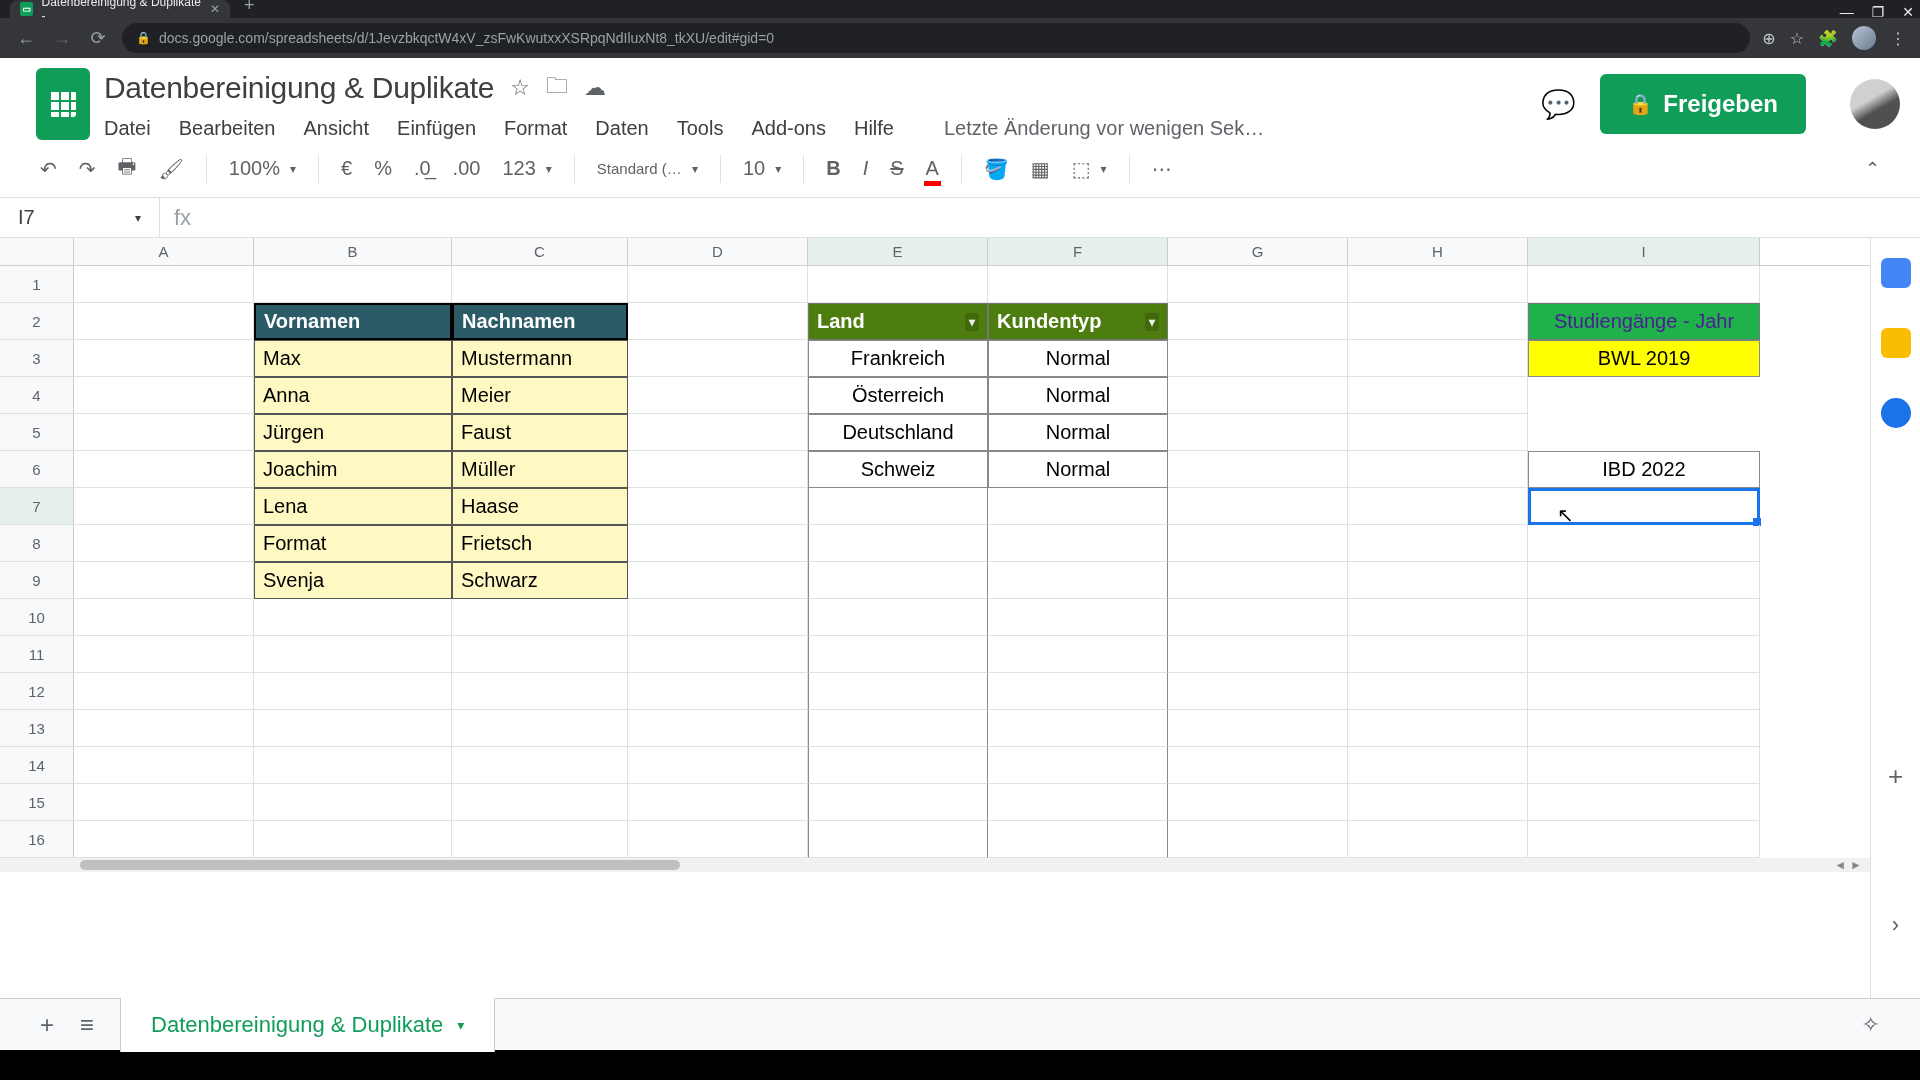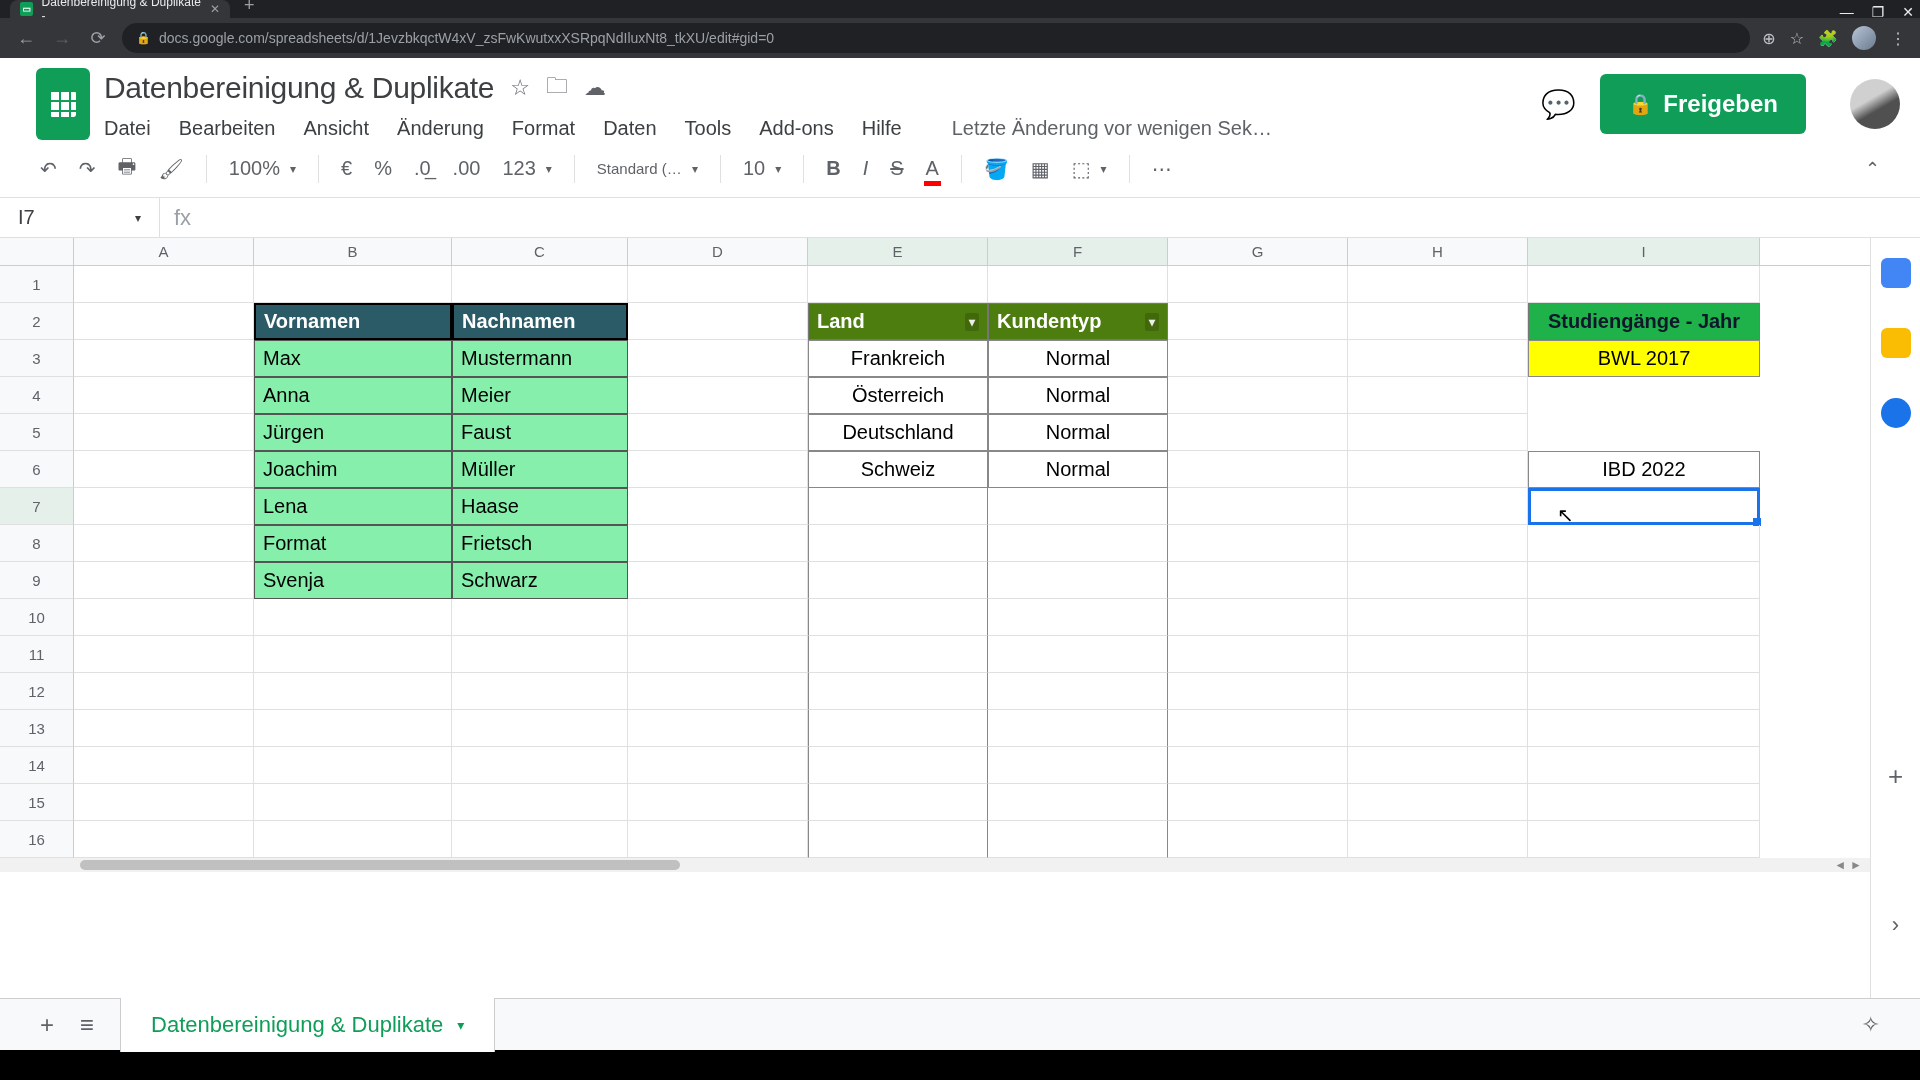--- a/index.html
+++ b/index.html
@@ -74,25 +74,25 @@
   .rows { overflow: hidden; }
   .row { display: flex; height: 37px; position: relative; }
   .row-h { width: 74px; border-right: 1px solid #ccc; border-bottom: 1px solid #e0e0e0; background: #f8f9fa; text-align: center; font-size: 15px; color: #5f6368; display: flex; align-items: center; justify-content: center; }
   .row-h.sel { background: #e6f0ea; }
   .cell { border-right: 1px solid #e0e0e0; border-bottom: 1px solid #e0e0e0; font-size: 20px; padding: 0 8px; display: flex; align-items: center; position: relative; }
   .cA { width: 180px; } .cB { width: 198px; } .cC { width: 176px; } .cD { width: 180px; }
   .cE { width: 180px; } .cF { width: 180px; } .cG { width: 180px; } .cH { width: 180px; } .cI { width: 232px; }
 
   
   .t1-head { background: #2b5b66; color: #fff; font-weight: bold; border: 2px solid #000 !important; }
-  .t1-cell { border: 1px solid #555; background: #86efac; }
+  .t1-cell { border: 1px solid #555; background: #fef9c3; }
   .t2-head { background: #4d7c0f; color: #fff; font-weight: bold; text-align: center; justify-content: center; border: 1px solid #777; }
   .t2-head .filter { margin-left: auto; font-size: 12px; color: rgba(255,255,255,0.9); background: rgba(0,0,0,0.15); padding: 2px 4px; border-radius: 2px; }
   .t2-cell { border: 1px solid #888; justify-content: center; }
-  .t3-head { background: #1fb24a; color: #0f172a; font-weight: bold; justify-content: center; border: 1px solid #777; }
+  .t3-head { background: #1fb24a; color: #4c1d95; font-weight: normal; justify-content: center; border: 1px solid #777; }
   .t3-cell { border: 1px solid #888; justify-content: center; }
   .highlight { background: #ffff00 !important; }
   .active-cell { border: 3px solid #1a73e8 !important; }
   .active-handle { position: absolute; right: -4px; bottom: -4px; width: 8px; height: 8px; background: #1a73e8; }
 
   .cursor { position: absolute; pointer-events: none; font-size: 20px; color: #000; }
 
   .sheet-tabs { height: 52px; border-top: 1px solid #ccc; display: flex; align-items: center; padding: 0 40px; gap: 26px; background: #f8f9fa; }
   .sheet-tab-btn { color: #5f6368; font-size: 24px; }
   .sheet-tab { background: #fff; border: 1px solid #ccc; border-bottom: none; padding: 14px 30px; font-size: 22px; color: #0f9d58; font-weight: 500; display: flex; align-items: center; gap: 14px; }
@@ -148,21 +148,21 @@
       <div class="doc-title-row">
         <span class="doc-title">Datenbereinigung &amp; Duplikate</span>
         <span class="title-icon">☆</span>
         <span class="title-icon">🗀</span>
         <span class="title-icon">☁</span>
       </div>
       <div class="menus">
         <span>Datei</span>
         <span>Bearbeiten</span>
         <span>Ansicht</span>
-        <span>Änderung</span>
+        <span>Einfügen</span>
         <span>Format</span>
         <span>Daten</span>
         <span>Tools</span>
         <span>Add-ons</span>
         <span>Hilfe</span>
         <span class="menu-last-change">Letzte Änderung vor wenigen Sek…</span>
       </div>
     </div>
     <div class="header-right">
       <span class="comment-icon">💬</span>
@@ -273,21 +273,21 @@
         <div class="row">
           <div class="row-h">3</div>
           <div class="cell cA"></div>
           <div class="cell cB t1-cell">Max</div>
           <div class="cell cC t1-cell">Mustermann</div>
           <div class="cell cD"></div>
           <div class="cell cE t2-cell">Frankreich</div>
           <div class="cell cF t2-cell">Normal</div>
           <div class="cell cG"></div>
             <div class="cell cH"></div>
-          <div class="cell cI t3-cell highlight">BWL 2017</div>
+          <div class="cell cI t3-cell highlight">BWL 2019</div>
         </div>
 
         <div class="row">
           <div class="row-h">4</div>
           <div class="cell cA"></div>
           <div class="cell cB t1-cell">Anna</div>
           <div class="cell cC t1-cell">Meier</div>
           <div class="cell cD"></div>
           <div class="cell cE t2-cell">Österreich</div>
           <div class="cell cF t2-cell">Normal</div>

